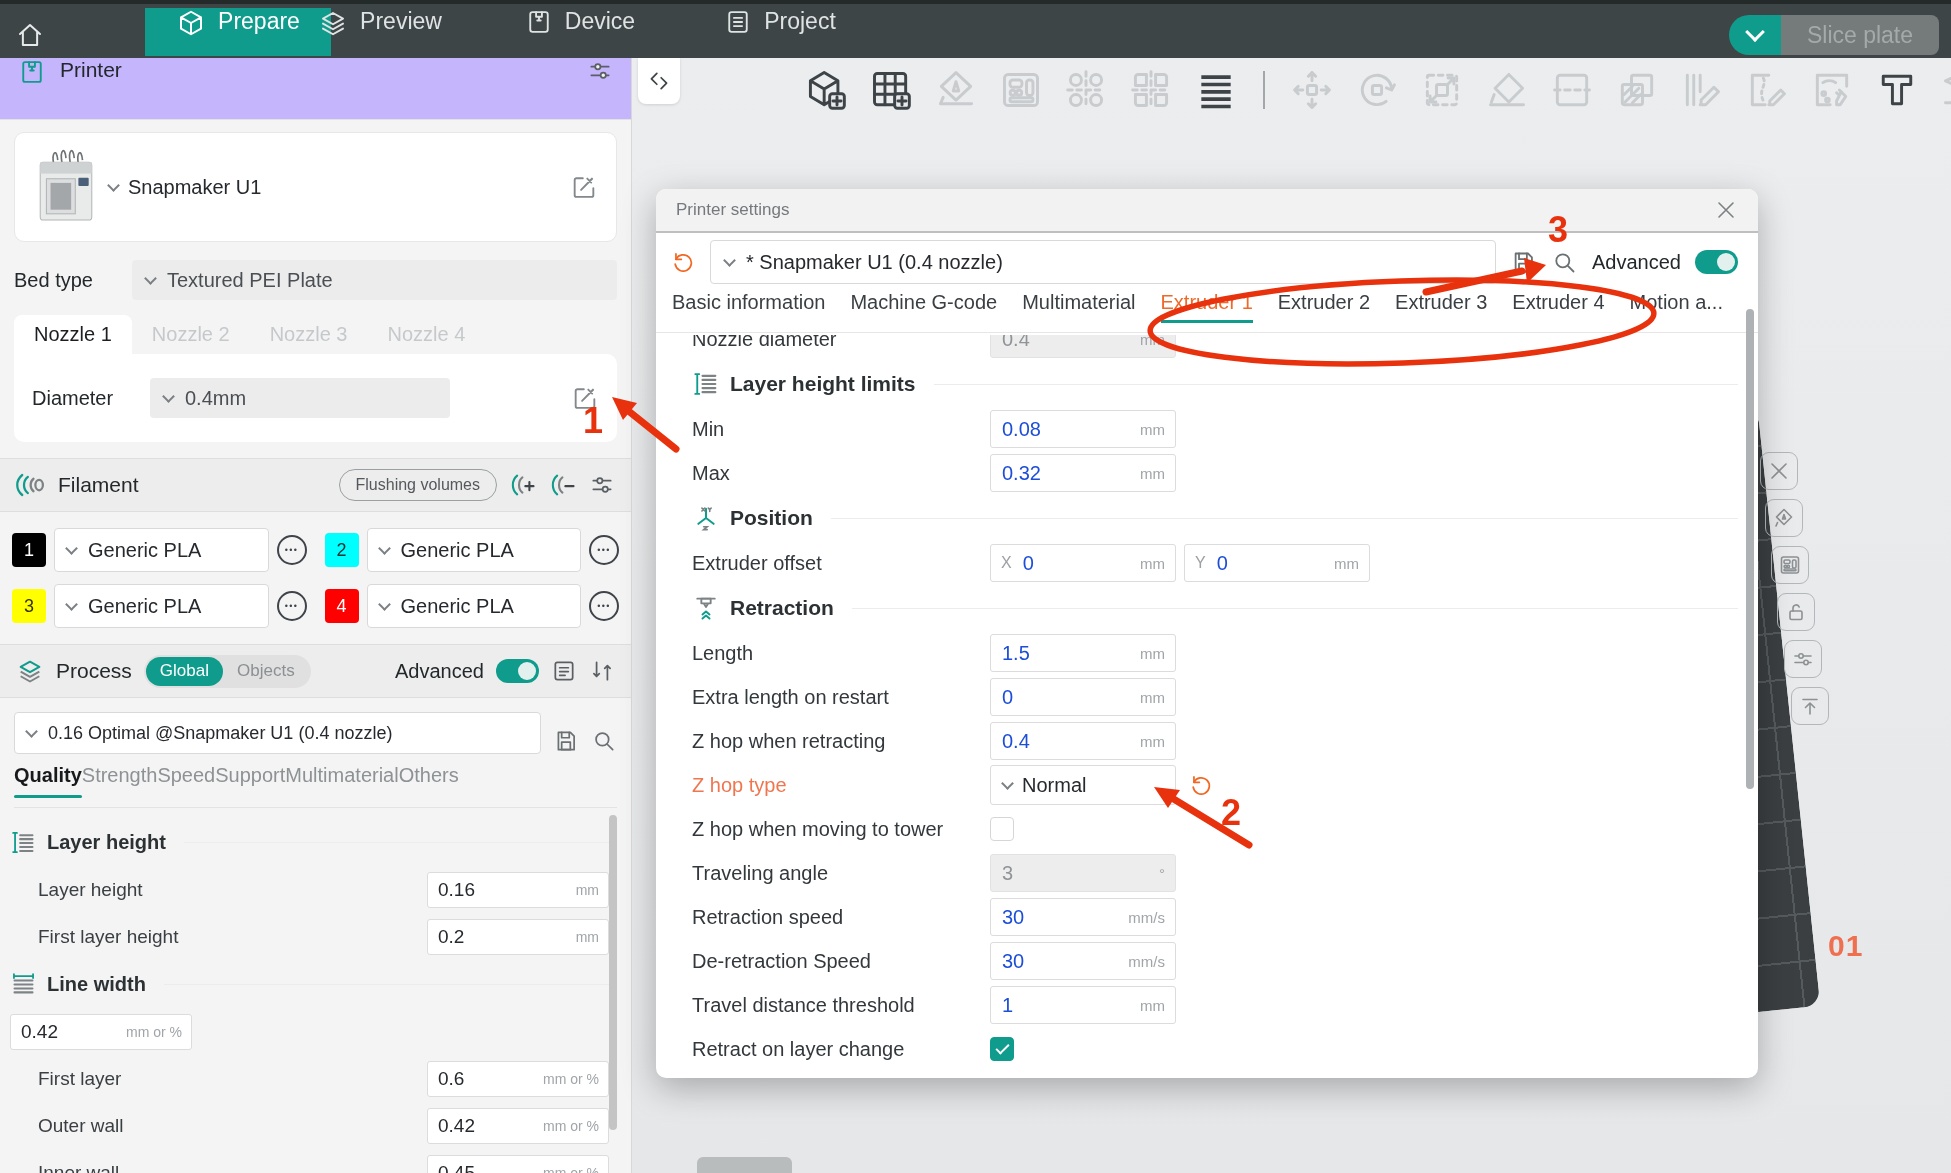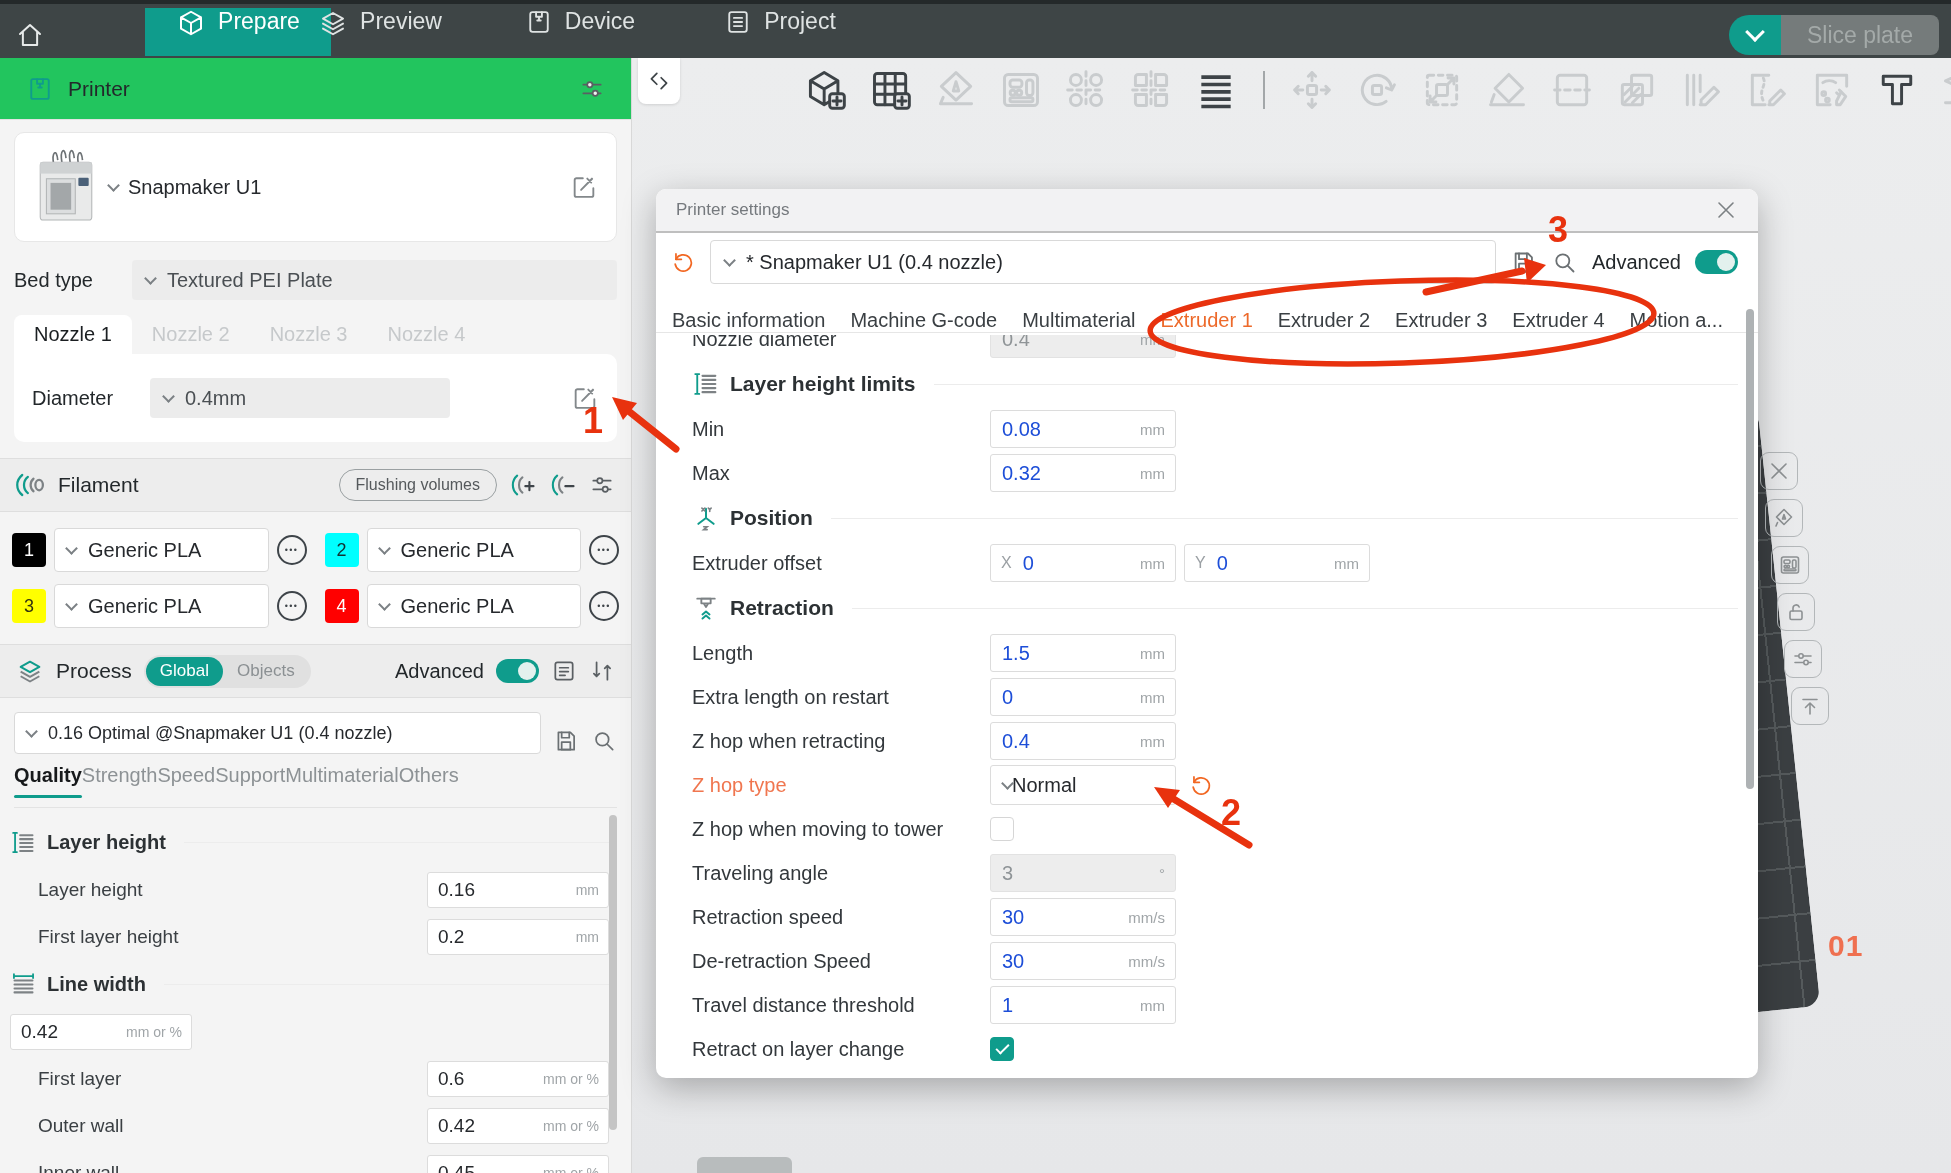--- a/index.html
+++ b/index.html
@@ -10,21 +10,21 @@
   .nav-home{position:absolute;left:0;top:4px;width:60px;height:54px;display:flex;align-items:center;justify-content:center;color:#e7eaea}
   .nav-tab{position:absolute;top:4px;height:48px;display:flex;align-items:flex-start;justify-content:center;gap:12px;color:#dfe3e3;font-size:23px;cursor:pointer}
   .nav-tab.active{background:#0f9c8c;color:#fff}
   .slice-group{position:absolute;right:12px;top:11px;height:40px;display:flex}
   .slice-chevron{width:52px;height:40px;background:#0f9c8c;border-radius:20px 0 0 20px;display:flex;align-items:center;justify-content:center}
   .slice-chevron .chev{border-color:#fff;border-width:3px;width:14px;height:14px;margin-top:-6px}
   .slice-btn{width:158px;height:40px;background:#757b7b;border-radius:0 8px 8px 0;color:#a4aaa9;font-size:23px;display:flex;align-items:center;justify-content:center}
   .chev{display:inline-block;width:9px;height:9px;border-right:2px solid #7b8084;border-bottom:2px solid #7b8084;transform:rotate(45deg);margin-top:-4px;flex:none}
   
   #sidebar{position:absolute;left:0;top:58px;width:632px;height:1115px;background:#f4f4f4;border-right:1px solid #d8d8d8;z-index:10;overflow:hidden}
-  .panel-header{display:flex;align-items:center;gap:14px;height:62px;padding:0 26px;border-bottom:1px solid #e3e3e3;background:#22c55e}
+  .panel-header{display:flex;gap:14px;height:62px;padding:0 18px;border-bottom:1px solid #e3e3e3;background:#c4b5fd}
   .panel-title{font-size:21px;color:#23282b}
   .spacer{flex:1}
   .printer-card{margin:12px 14px 0;background:#fff;border:1px solid #e7e7e7;border-radius:10px;height:110px;display:flex;align-items:center;padding:0 18px;gap:10px}
   .dd-inline{display:flex;align-items:center;gap:10px;font-size:20px;color:#26292d}
   .bed-row{margin:18px 14px 14px;display:flex;align-items:center}
   .bed-row .lbl{width:118px;font-size:20px;color:#23282b}
   .dropdown{height:40px;background:#ececec;border-radius:4px;display:flex;align-items:center;gap:12px;padding:0 14px;font-size:20px;color:#4a4f53;flex:1}
   .nozzle-tabs{margin:0 14px;display:flex;align-items:flex-end;height:40px}
   .ntab{padding:8px 20px;font-size:20px;color:#c6c9cb}
   .ntab.active{background:#fff;border-radius:8px 8px 0 0;color:#1b1f22}
@@ -76,39 +76,39 @@
   .pt-btn{position:absolute;width:38px;height:38px;border:1.5px solid #b3b7b9;border-radius:9px;display:flex;align-items:center;justify-content:center;color:#8d9193;z-index:5}
   .partial-btn{position:absolute;left:65px;top:1099px;width:95px;height:16px;background:#b8bcbd;border-radius:6px 6px 0 0;z-index:3}
   
   #dialog{position:absolute;left:656px;top:189px;width:1102px;height:889px;background:#fff;border-radius:10px;box-shadow:0 10px 34px rgba(0,0,0,.28);z-index:20}
   .dlg-header{height:44px;background:#f2f2f3;border-radius:10px 10px 0 0;border-bottom:2px solid #bfbfbf;display:flex;align-items:center;padding:0 20px;font-size:17px;color:#75797d}
   .dlg-close{margin-left:auto;color:#7c8184}
   .dlg-preset{height:58px;display:flex;align-items:center;gap:14px;padding:0 20px 0 14px}
   .undo{color:#f26722}
   .preset-dd{flex:1;height:44px;border:1px solid #d9d9d9;border-radius:4px;display:flex;align-items:center;gap:12px;padding:0 14px;font-size:20px;color:#26292d}
   .hicon{color:#6b7073}
-  .dlg-tabs{height:42px;display:flex;align-items:flex-end;gap:25px;padding:0 16px;font-size:20px;color:#3a3f43;border-bottom:1px solid #e6e6e6;white-space:nowrap;overflow:hidden}
+  .dlg-tabs{height:42px;display:flex;align-items:flex-start;gap:25px;padding:0 16px;font-size:20px;color:#3a3f43;border-bottom:1px solid #e6e6e6;white-space:nowrap;overflow:hidden}
   .dtab{position:relative;flex:none}
   .dtab.active{color:#ed6a2b}
   .dtab.active::after{content:"";position:absolute;left:0;right:0;bottom:-9px;height:3px;background:#0f9c8c}
   .dlg-body{position:absolute;top:146px;left:0;right:14px;bottom:4px;overflow:hidden;padding-left:36px}
   .d-row{display:flex;align-items:center;height:44px}
   .d-label{flex:0 0 298px;font-size:20px;color:#33383c}
   .d-label.modified{color:#f0764f}
   .dinput{width:186px;height:38px;border:1px solid #dcdcdc;border-radius:3px;background:#fff;display:flex;align-items:center}
   .dinput.disabled{background:#ededed;border-color:#e2e2e2}
   .dinput.disabled .dval{color:#8f9497}
   .dval{flex:1;padding-left:11px;font-size:20px;color:#1d4ed8}
   .dunit{padding-right:10px;font-size:15px;color:#a0a5a8}
   .dprefix{padding-left:10px;font-size:16px;color:#9ba0a4}
   .dual-gap{width:8px}
   .d-group{display:flex;align-items:center;gap:10px;height:46px}
   .d-group .group-title{font-size:21px}
   .d-group .hr{margin-right:6px}
-  .dselect{width:186px;height:40px;border:1px solid #dcdcdc;border-radius:3px;display:flex;align-items:center;padding:16px 12px;font-size:20px;color:#26292d}
+  .dselect{width:186px;height:40px;border:1px solid #dcdcdc;border-radius:3px;display:flex;align-items:center;gap:10px;padding:16px 12px;font-size:20px;color:#26292d}
   .checkbox{width:24px;height:24px;border:1px solid #d6d6d6;border-radius:4px;background:#fff;position:relative}
   .checkbox.checked{background:#0f9c8c;border-color:#0f9c8c}
   .checkbox.checked::after{content:"";position:absolute;left:5px;top:6px;width:11px;height:5px;border-left:2.5px solid #fff;border-bottom:2.5px solid #fff;transform:rotate(-45deg)}
   .dlg-scroll{position:absolute;right:4px;top:120px;width:8px;height:480px;background:#aeb2b4;border-radius:4px}
   
   #annotations{position:absolute;left:0;top:0;width:1951px;height:1173px;z-index:60;pointer-events:none}
   svg.ic{fill:none;stroke:currentColor;stroke-width:1.6;stroke-linecap:round;stroke-linejoin:round}
 </style>
 </head>
 <body>

